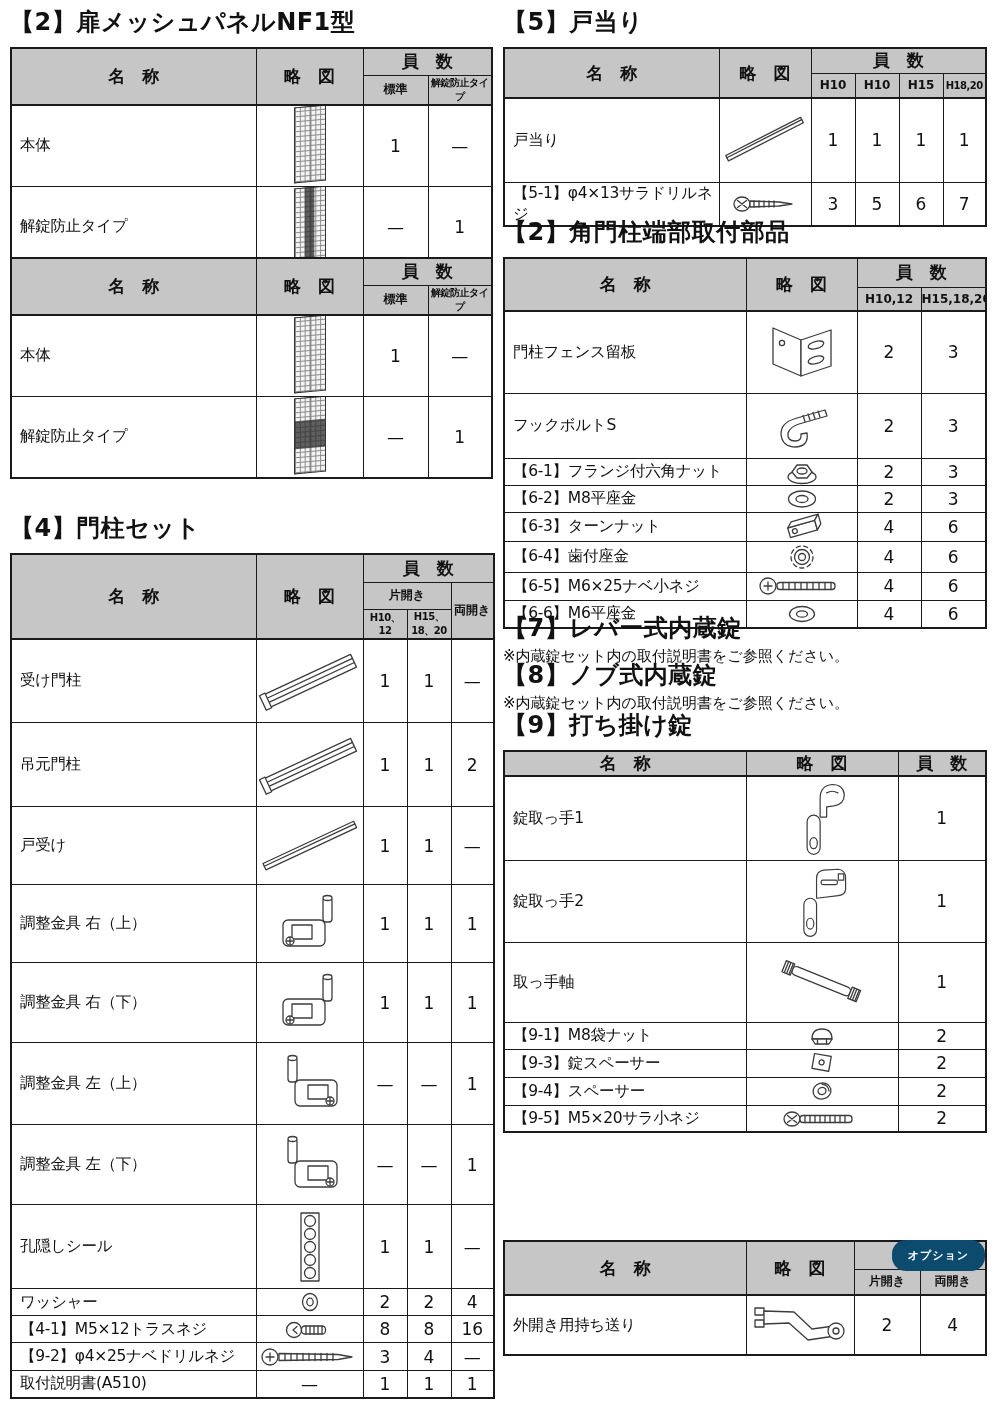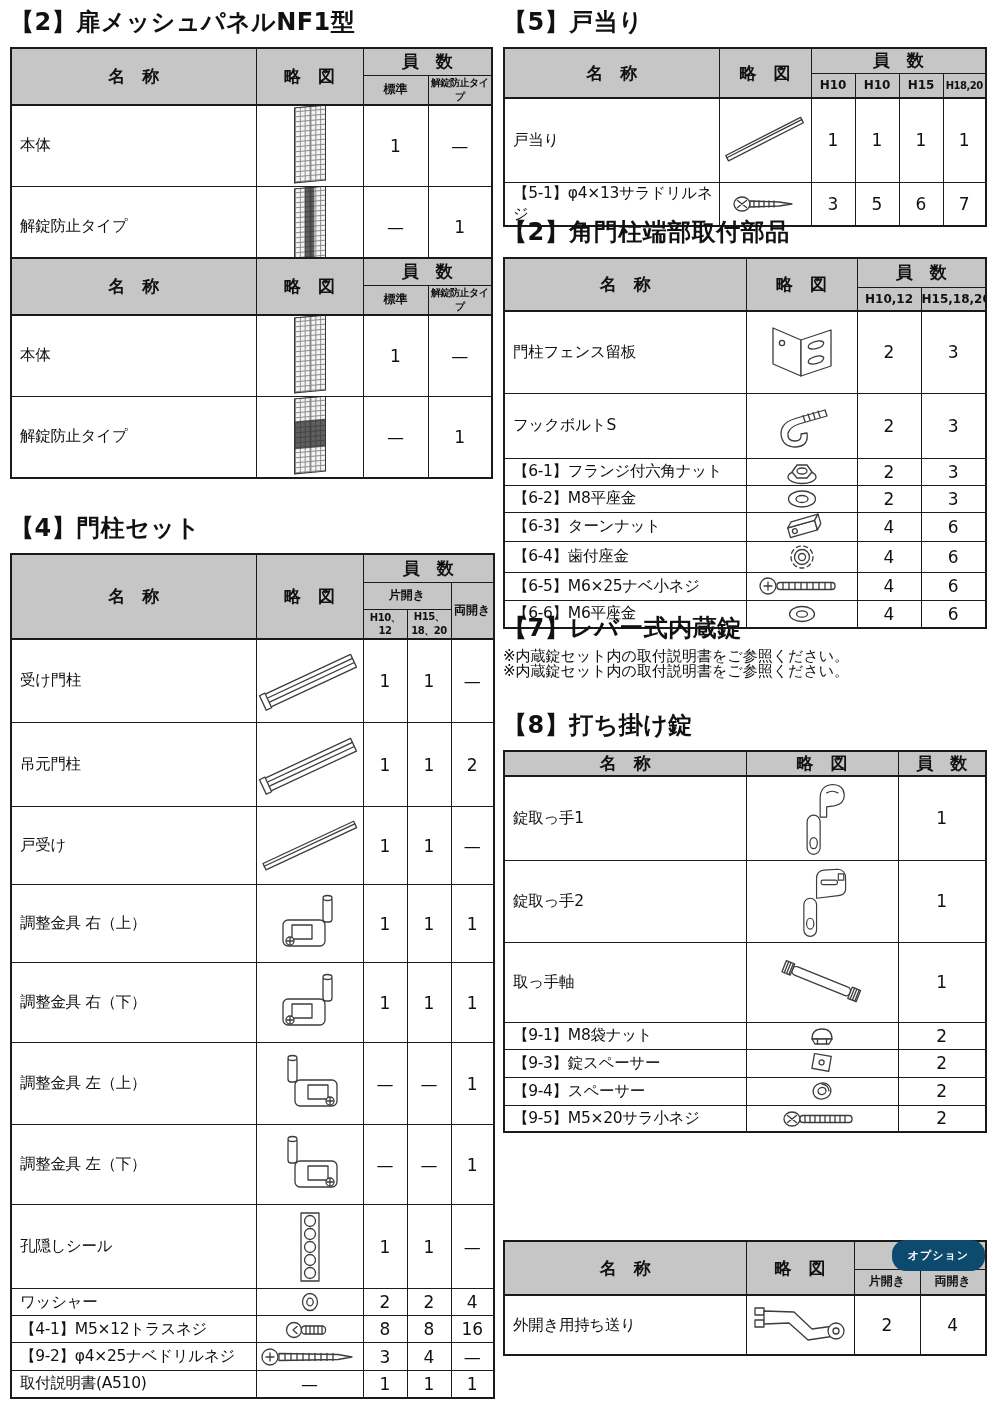--- a/index.html
+++ b/index.html
@@ -447,25 +447,26 @@
   </tbody>
     </table>
 </div>
 
 <div class="sec" style="left:503px;top:612px;width:482px;">
   <h2 style="margin-bottom:2px">【7】レバー式内蔵錠</h2>
   <p class="note">※内蔵錠セット内の取付説明書をご参照ください。</p>
 </div>
 
 <div class="sec" style="left:503px;top:659px;width:482px;">
+  <h2 style="margin-bottom:2px">【8】ノブ式内蔵錠</h2>
   <p class="note">※内蔵錠セット内の取付説明書をご参照ください。</p>
 </div>
 
 <div class="sec" style="left:503px;top:709px;width:482px;">
-  <h2>【8】打ち掛け錠</h2>
+  <h2>【9】打ち掛け錠</h2>
   <table class="parts" style="width:482px;">
     <colgroup>
         <col style="width:242px">
         <col style="width:152px">
         <col style="width:88px">
       </colgroup>
     <tbody>
         <tr style="height:23px">
       <th>名　称</th>
       <th>略　図</th>

